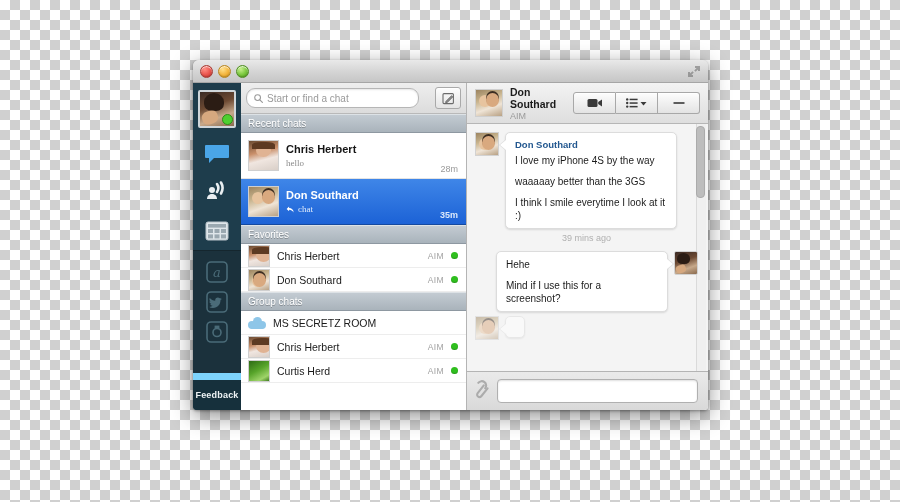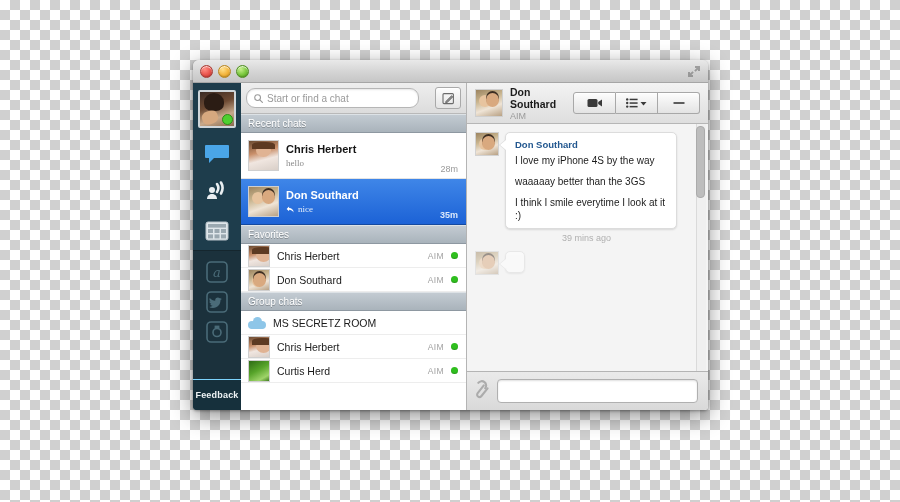--- a/index.html
+++ b/index.html
@@ -56,21 +56,21 @@
   .rail{
     width:48px;flex:0 0 48px;
     background:#1e3a47;
     display:flex;flex-direction:column;
     align-items:center;
   }
   .rail-top{background:#1e3d4c;width:100%;display:flex;flex-direction:column;align-items:center;padding-top:4px;}
   .rail-mid{background:#1b313c;width:100%;display:flex;flex-direction:column;align-items:center;
      padding:6px 0 4px 0;border-top:1px solid #15262e;flex:1 1 auto;}
   .rail-foot{background:#16303c;width:100%;height:30px;display:flex;align-items:center;justify-content:center;
-     border-top:1px solid #7dd3fc;}
+     border-top:7px solid #7dd3fc;}
   .me-avatar{
     width:34px;height:34px;margin:3px 0 8px 0;position:relative;
     border:2px solid #cfd6da;border-radius:2px;overflow:hidden;
     background:linear-gradient(160deg,#3a2a24 0%,#6d4a33 40%,#c7a98b 70%,#8a6a4e 100%);
   }
   .me-avatar .hair{position:absolute;left:4px;top:1px;width:20px;height:18px;border-radius:50% 50% 40% 40%;
      background:#2b1c14;}
   .me-avatar .hand{position:absolute;left:2px;bottom:2px;width:16px;height:13px;border-radius:40%;
      background:#d6a87f;transform:rotate(-18deg);}
   .me-avatar .dot{position:absolute;right:1px;bottom:1px;width:9px;height:9px;border-radius:50%;
@@ -330,21 +330,21 @@
         </div>
 
         <div class="chatrow sel">
           <div class="av don"></div>
           <div class="chatmeta">
             <div class="cname">Don Southard</div>
             <div class="csub">
               <svg width="9" height="9" viewBox="0 0 9 9">
                 <path d="M7.6,7.5 C7.6,4.6 5.6,3.2 3.1,3.1 L3.1,1.4 L0.6,3.9 L3.1,6.3 L3.1,4.7 C5,4.8 6.4,5.6 7.6,7.5 Z" fill="#ffffff"></path>
               </svg>
-              <span>nice</span>
+              <span>chat</span>
             </div>
           </div>
           <div class="ctime">35m</div>
         </div>
 
         <div class="grouphdr">Favorites</div>
 
         <div class="simplerow">
           <div class="av chris sm"></div>
           <div class="sname">Chris Herbert</div>
@@ -433,20 +433,30 @@
           <div class="msgav don av"></div>
           <div class="bubble tail-l">
             <div class="sender">Don Southard</div>
             <p>I love my iPhone 4S by the way</p>
             <p>waaaaay better than the 3GS</p>
             <p>I think I smile everytime I look at it :)</p>
           </div>
         </div>
         <div class="timestamp">39 mins ago</div>
 
+        <div class="msg out">
+          <div class="bubble tail-r">
+            <p>Hehe</p>
+            <p>Mind if I use this for a screenshot?</p>
+          </div>
+          <div class="msgav me-avatar" style="margin:0;border:1px solid #d2d2d2;">
+            <span class="hair" style="left:2px;top:1px;width:13px;height:11px;"></span>
+            <span class="hand" style="left:1px;bottom:1px;width:10px;height:8px;"></span>
+          </div>
+        </div>
 
         <div class="msg in" style="opacity:.5;">
           <div class="msgav don av"></div>
           <div class="bubble tail-l" style="height:8px;"></div>
         </div>
       </div>
 
       <div class="composer">
         <div class="clip">
           <svg width="15" height="22" viewBox="0 0 15 22">

